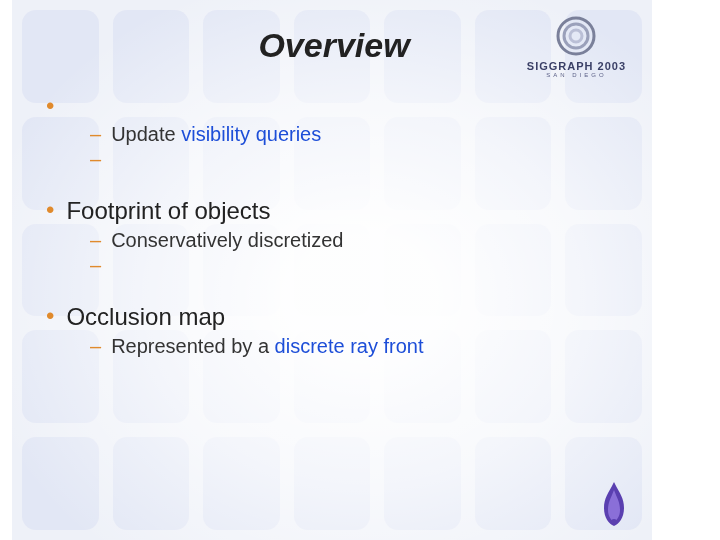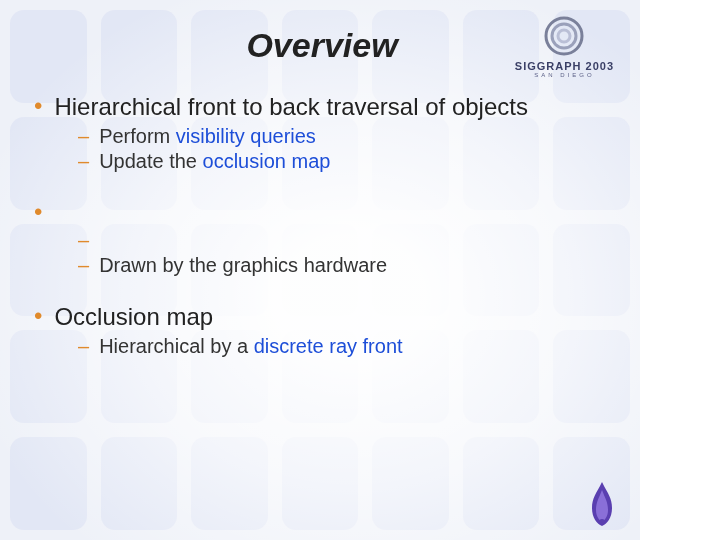--- a/index.html
+++ b/index.html
@@ -9,20 +9,21 @@
     height: 540px;
     font-family: Verdana, Geneva, sans-serif;
     overflow: hidden;
   }
   .slide {
     position: relative;
     width: 640px;
     height: 540px;
     background: #eef1f8;
     box-sizing: border-box;
+    margin-left: 12px;
   }
   .bg-grid {
     position: absolute;
     inset: 0;
     display: grid;
     grid-template-columns: repeat(7, 1fr);
     grid-template-rows: repeat(5, 1fr);
     gap: 14px;
     padding: 10px;
     z-index: 0;
@@ -154,53 +155,52 @@
   </div>
 
   <div class="content">
     <div class="title">Overview</div>
 
     <div class="bullets">
 
       <div class="group">
         <div class="b1">
           <span class="dot">•</span>
-          <span>Hierarchical front to back traversal of objects</span>
-        </div>
-        <div class="b2">
-          <span class="dash">–</span>
-          <span><span>Perform </span><span class="hl">visibility queries</span><span></span></span>
-        </div>
-        <div class="b2">
-          <span class="dash">–</span>
-          <span><span>Update the </span><span class="hl">occlusion map</span><span></span></span>
+        </div>
+        <div class="b2">
+          <span class="dash">–</span>
+          <span><span>Update </span><span class="hl">visibility queries</span><span></span></span>
+        </div>
+        <div class="b2">
+          <span class="dash">–</span>
         </div>
       </div>
 
       <div class="group">
         <div class="b1">
           <span class="dot">•</span>
-        </div>
-        <div class="b2">
-          <span class="dash">–</span>
-        </div>
-        <div class="b2">
-          <span class="dash">–</span>
-          <span><span>Drawn by the graphics hardware</span><span class="hl"></span></span>
+          <span>Footprint of objects</span>
+        </div>
+        <div class="b2">
+          <span class="dash">–</span>
+          <span><span>Conservatively discretized</span><span class="hl"></span></span>
+        </div>
+        <div class="b2">
+          <span class="dash">–</span>
         </div>
       </div>
 
       <div class="group">
         <div class="b1">
           <span class="dot">•</span>
           <span>Occlusion map</span>
         </div>
         <div class="b2">
           <span class="dash">–</span>
-          <span><span>Hierarchical by a </span><span class="hl">discrete ray front</span></span>
+          <span><span>Represented by a </span><span class="hl">discrete ray front</span></span>
         </div>
       </div>
 
     </div>
   </div>
 
   <div class="logo-bottom">
     <svg width="40" height="48" viewBox="0 0 40 48">
       <path d="M20 2 C14 14 10 18 10 28 C10 38 15 44 20 46 C25 44 30 38 30 28 C30 18 26 14 20 2 Z" fill="#5a3fb0"></path>
       <path d="M20 10 C17 18 14 22 14 30 C14 36 17 40 20 42 C23 40 26 36 26 30 C26 22 23 18 20 10 Z" fill="#8a6fd8"></path>

